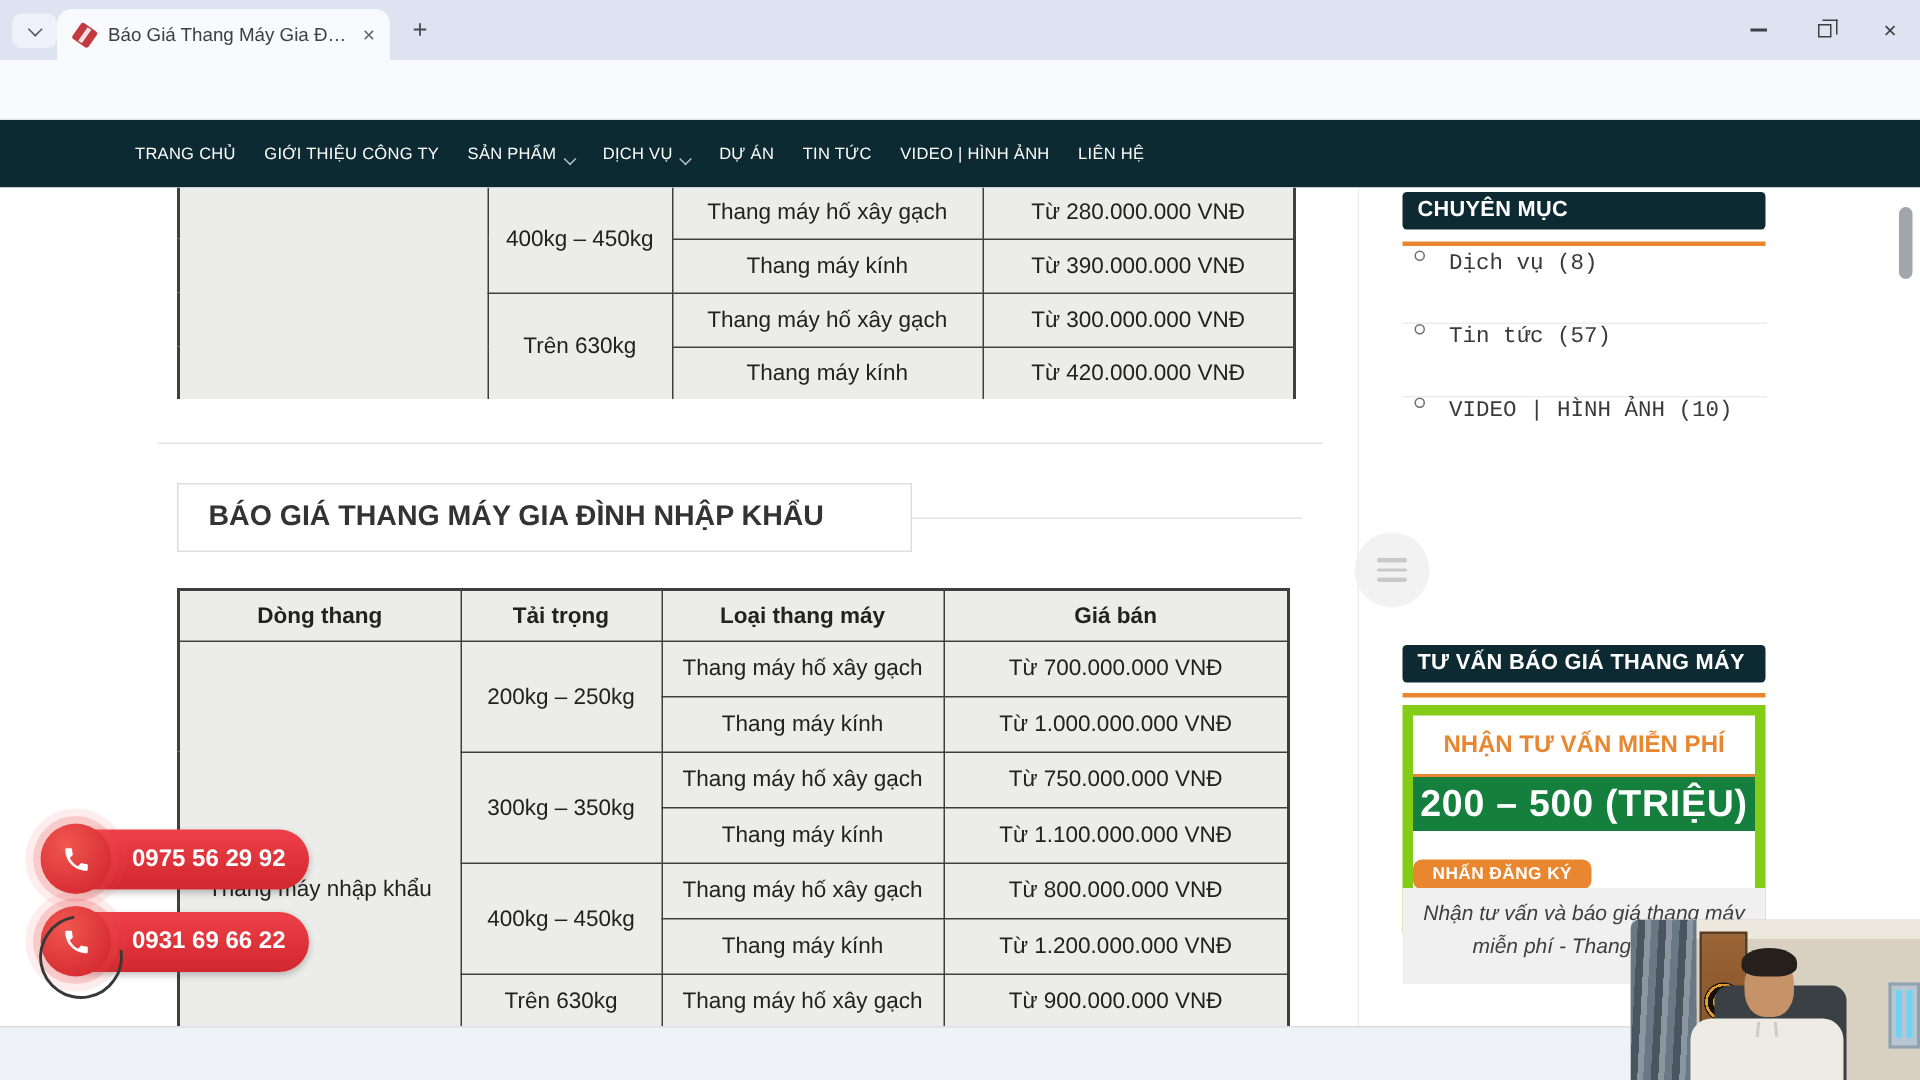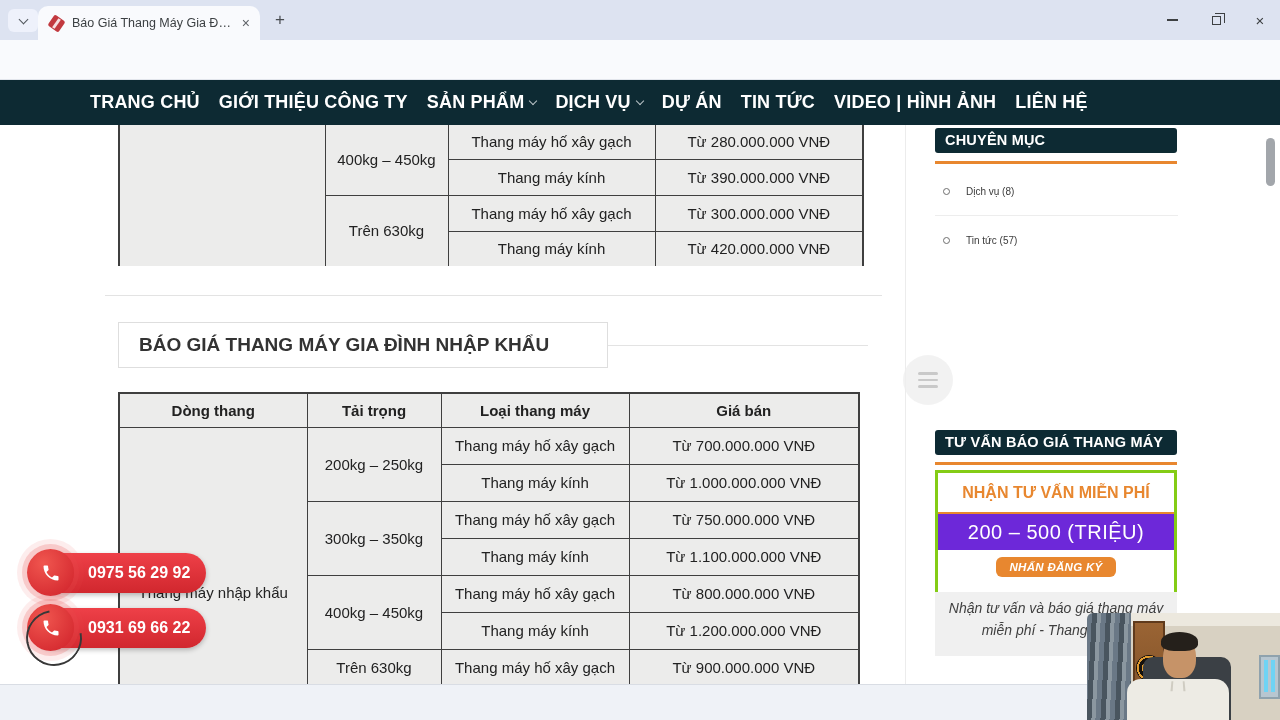--- a/index.html
+++ b/index.html
@@ -41,22 +41,22 @@
     display:flex; align-items:center; padding:0 12px 0 12px; }
   .url-text { font-size:13px; color:#27292d; margin-left:10px; white-space:nowrap; }
   .star { margin-left:auto; font-size:15px; color:#5f6368; }
   .avatar { left:1213px; top:46px; width:27px; height:27px; border-radius:50%;
     background:radial-gradient(circle at 40% 35%, #c79a6a 0 35%, #8a5f3a 70%, #5e3f27); }
   .kebab { left:1252px; top:49px; width:18px; height:22px; font-size:15px; color:#44474b; text-align:center; }
 
   
   #navbar { left:0; top:80px; width:1280px; height:45px; background:#0d2a33; display:flex; align-items:center;
     padding-left:90px; gap:19px; }
-  .nav-item { color:#ffffff; font-weight:bold; font-size:18px; letter-spacing:.2px; white-space:nowrap;
-    display:flex; align-items:center; }
+  .nav-item { color:#ffffff; font-weight:normal; font-size:11px; letter-spacing:.2px; white-space:nowrap;
+    display:flex; align-items:flex-end; }
   .nav-caret { width:6px; height:6px; border-right:1.5px solid #b9c3c7; border-bottom:1.5px solid #b9c3c7;
     transform:rotate(45deg); margin-left:6px; margin-top:-4px; }
 
   
   #content { left:0; top:125px; width:1280px; height:559px; background:#fff; overflow:hidden; }
   .vdiv { left:905px; top:0; width:1px; height:559px; background:#ececec; }
   .scroll-thumb { left:1266px; top:13px; width:9px; height:48px; background:#a2a6ab; border-radius:5px; }
 
   table.price { border-collapse:collapse; table-layout:fixed; }
   table.price td, table.price th { border:1px solid #3f3f3f; background:#ececeb; color:#222;
@@ -77,31 +77,31 @@
   .t2 { width:740px; }
   .t2 th { height:34px; }
   .t2 td { height:37px; }
   .t2 .line-cell { vertical-align:middle; padding-top:72px; }
 
   
   .side-head { left:935px; width:242px; height:25px; background:#0d2a33; border-radius:3px;
     color:#fff; font-weight:bold; font-size:14.5px; line-height:25px; padding-left:10px; letter-spacing:.2px; }
   .side-line { left:935px; width:242px; height:3px; background:#e8872f; }
   .cat-list { left:935px; top:42px; width:243px; }
-  .cat-item { height:49px; display:flex; align-items:center; border-bottom:1px solid #ededed;
-    font-size:10px; color:#3a3a3a; padding-left:8px; }
+  .cat-item { height:49px; display:flex; border-bottom:1px solid #ededed;
+    font-size:15px; color:#3a3a3a; padding-left:8px;font-family:Liberation Mono, monospace; }
   .cat-item:last-child { border-bottom:none; }
   .bullet { width:7px; height:7px; border:1.5px solid #6f6f6f; border-radius:50%; margin-right:16px; flex:0 0 auto; }
 
-  .promo { left:935px; top:345px; width:242px; height:152px; border:3px solid #84cc16; background:#fff; }
+  .promo { left:935px; top:345px; width:242px; height:152px; border:7px solid #84cc16; background:#fff; }
   .promo-l1 { height:41px; line-height:39px; text-align:center; color:#e8872f; font-weight:bold; font-size:16px;
     border-bottom:2px solid #e8872f; white-space:nowrap; }
-  .promo-l2 { height:36px; line-height:36px; text-align:center; background:#6d28d9; color:#fff;
-    font-weight:normal; font-size:20px; letter-spacing:.5px; white-space:nowrap; }
-  .promo-l3 { height:36px; text-align:center; padding-top:7px;font-style:italic; }
+  .promo-l2 { height:36px; line-height:36px; text-align:center; background:#15803d; color:#fff;
+    font-weight:bold; font-size:25px; letter-spacing:.5px; white-space:nowrap; }
+  .promo-l3 { height:36px; padding-top:19px; }
   .promo-btn { display:inline-block; background:#e8872f; color:#fff; font-weight:bold; font-size:11.5px;
     padding:4px 13px; border-radius:6px; letter-spacing:.3px; }
   .note { left:935px; top:467px; width:242px; height:64px; background:#f0f0f0; font-style:italic;
     font-size:14px; color:#3f3f3f; text-align:center; line-height:1.55; padding:6px 10px; }
 
   .hamburger { left:903px; top:230px; width:50px; height:50px; border-radius:50%;
     background:rgba(238,238,238,.78); display:flex; flex-direction:column; justify-content:center;
     align-items:center; gap:4px; }
   .hamburger i { display:block; width:20px; height:2.5px; background:#c9c9c9; border-radius:2px; }
 
@@ -306,20 +306,24 @@
   <div class="abs side-line" style="top:36px;"></div>
   <div class="abs cat-list">
     <div class="cat-item">
         <span class="bullet"></span>
         <span>Dịch vụ (8)</span>
       </div>
     <div class="cat-item">
         <span class="bullet"></span>
         <span>Tin tức (57)</span>
       </div>
+    <div class="cat-item">
+        <span class="bullet"></span>
+        <span>VIDEO | HÌNH ẢNH (10)</span>
+      </div>
   </div>
 
   <div class="abs side-head" style="top:305px;">TƯ VẤN BÁO GIÁ THANG MÁY</div>
   <div class="abs side-line" style="top:337px;"></div>
   <div class="abs promo">
     <div class="promo-l1">NHẬN TƯ VẤN MIỄN PHÍ</div>
     <div class="promo-l2">200 – 500 (TRIỆU)</div>
     <div class="promo-l3">
       <span class="promo-btn">NHẤN ĐĂNG KÝ</span>
     </div>

